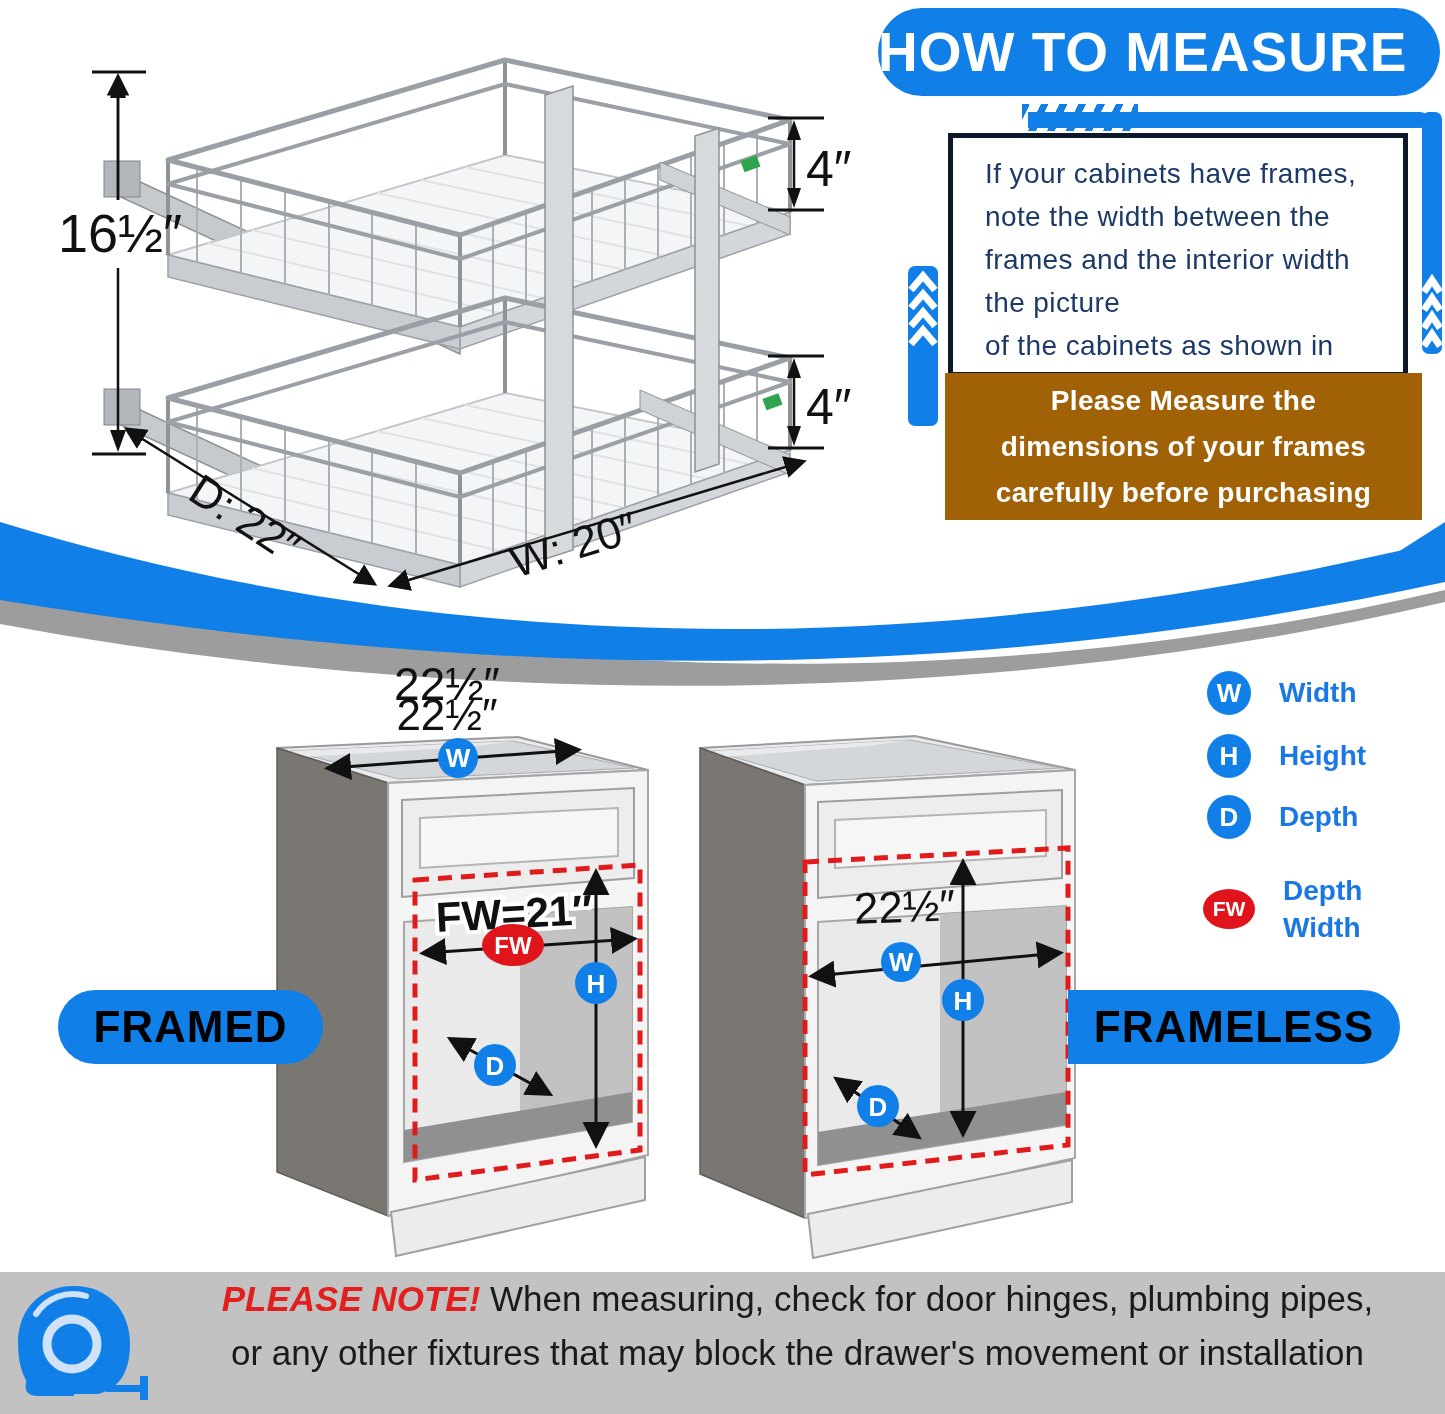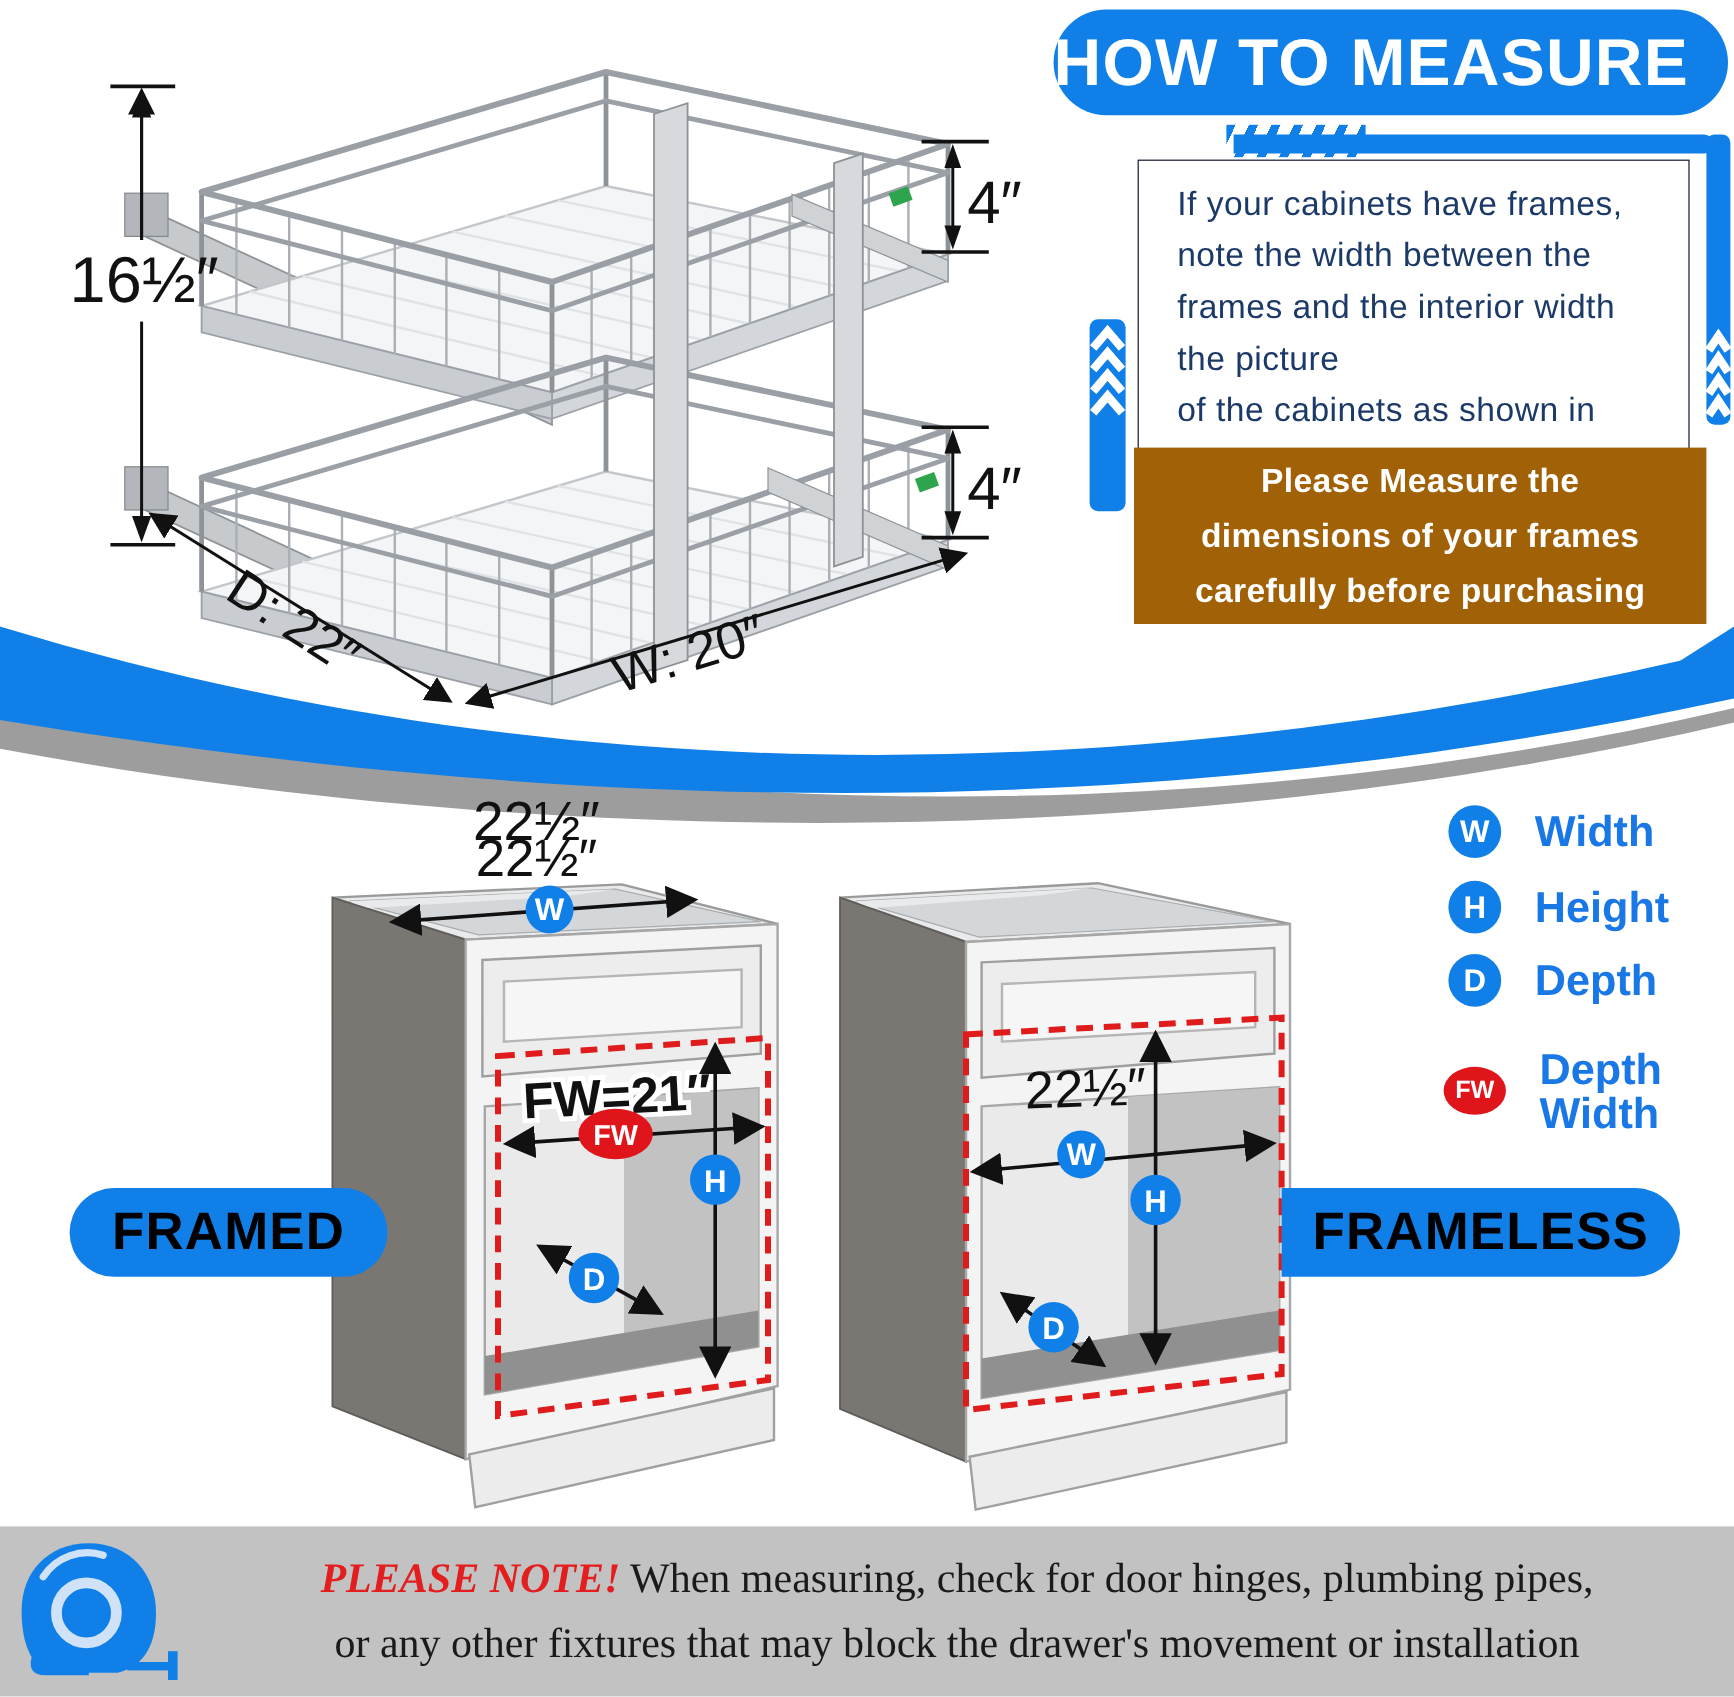--- a/index.html
+++ b/index.html
@@ -7,43 +7,43 @@
           font-family:"Liberation Sans","DejaVu Sans",sans-serif;}
   .abs{position:absolute;}
   
   #title-pill{left:878px;top:8px;width:562px;height:88px;background:#1080e8;border-radius:46px;
               display:flex;align-items:center;justify-content:flex-start;}
   #title-pill span{color:#fff;font-weight:bold;font-size:55px;letter-spacing:1px;}
   
   #top-band{left:1028px;top:112px;width:400px;height:16px;background:#1080e8;border-radius:0 8px 8px 0;}
   #hatch{left:1022px;top:104px;width:116px;height:27px;
          background:repeating-linear-gradient(115deg,#1080e8 0 7px,rgba(0,0,0,0) 7px 17px);}
-  #info-box{left:948px;top:133px;width:460px;height:244px;background:#fff;border:1px solid #0f172a;
+  #info-box{left:948px;top:133px;width:460px;height:244px;background:#fff;border:5px solid #0f172a;
             box-sizing:border-box;padding:14px 0 0 32px;}
   #info-box .il{font-size:28px;line-height:43px;color:#1c3a68;white-space:nowrap;letter-spacing:.4px;}
   #measure-box{left:945px;top:373px;width:477px;height:147px;background:#a16207;
                display:flex;flex-direction:column;justify-content:center;align-items:center;}
   #measure-box .ml{color:#fff;font-weight:bold;font-size:28px;line-height:46px;white-space:nowrap;letter-spacing:.3px;}
   
   .cab-pill{background:#1080e8;display:flex;align-items:center;justify-content:center;}
   #framed-pill{left:58px;top:990px;width:265px;height:74px;border-radius:37px;}
   #frameless-pill{left:1068px;top:990px;width:332px;height:74px;border-radius:0 37px 37px 0;}
   .cab-pill span{color:#000000;font-weight:bold;font-size:44px;letter-spacing:1px;}
   
   .leg-row{position:absolute;display:flex;align-items:center;}
   .leg-circle{width:44px;height:44px;border-radius:50%;background:#1080e8;color:#fff;font-weight:bold;
               font-size:26px;display:flex;align-items:center;justify-content:center;}
   .leg-ellipse{width:52px;height:40px;border-radius:50%;background:#e0151b;color:#fff;font-weight:bold;
                font-size:21px;display:flex;align-items:center;justify-content:center;}
-  .leg-label{color:#1a78e6;font-weight:bold;font-size:36px;margin-left:28px;white-space:nowrap;}
+  .leg-label{color:#1a78e6;font-weight:bold;font-size:28px;margin-left:28px;white-space:nowrap;}
   .leg-label.two{line-height:37px;}
   
   #note-bar{left:0;top:1272px;width:1445px;height:142px;background:#c2c2c2;}
   #note-text{position:absolute;left:150px;top:0;width:1295px;height:142px;display:flex;
-             flex-direction:column;justify-content:center;align-items:center;font-family:Liberation Serif, serif;}
+             flex-direction:column;align-items:center;}
   .note-line{font-size:35px;line-height:54px;color:#1a1a1a;white-space:nowrap;}
   .note-red{color:#e31e1e;font-weight:bold;font-style:italic;}
   
   text{font-family:"Liberation Sans","DejaVu Sans",sans-serif;}
   .dim-big{font-size:54px;fill:#111;}
   .dim-4{font-size:50px;fill:#111;}
   .dim-rot{font-size:44px;fill:#111;}
   .cab-dim{font-size:44px;fill:#111;}
   .fw-text{font-size:42px;font-weight:bold;fill:#111;stroke:#fff;stroke-width:8px;paint-order:stroke;}
   .badge-t{font-size:26px;font-weight:bold;fill:#fff;text-anchor:middle;}

